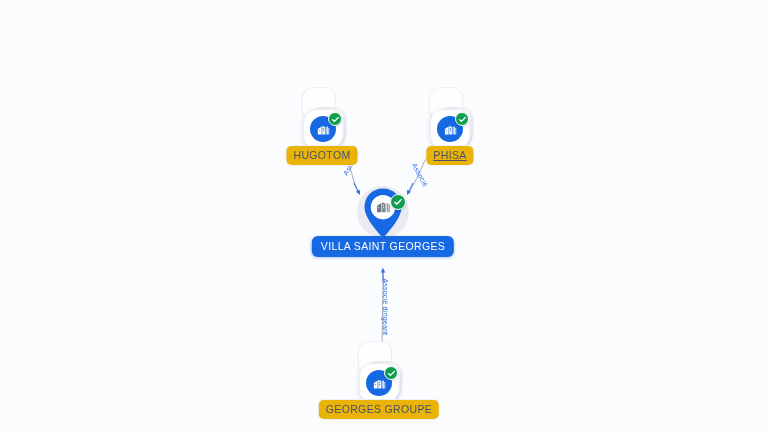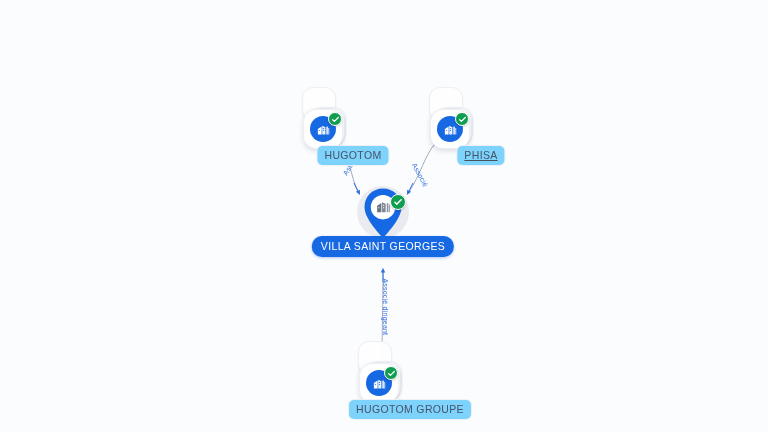--- a/index.html
+++ b/index.html
@@ -92,24 +92,23 @@
   .node-label {
     position: absolute;
     transform: translateX(-50%);
     white-space: nowrap;
     font-size: 10.5px;
     letter-spacing: .35px;
     padding: 3px 7px 4px 7px;
     border-radius: 5px;
   }
   .node-label.plain {
-    background: #7dd3fc;
+    background: #eab308;
     color: #475268;
     box-shadow: 0 0 0 1px rgba(235,238,244,.9);
-    margin-left: 31px;
   }
   .node-label.primary {
     background: #1668e3;
     color: #ffffff;
     font-size: 10.5px;
     padding: 4px 9px 5px 9px;
     border-radius: 6px;
     box-shadow: 0 1px 3px rgba(22,104,227,.35);
   }
 
@@ -223,21 +222,21 @@
         <rect x="11.4" y="9.6" width="1.5" height="1.5" fill="#ffffff"></rect>
         <rect x="11.4" y="13" width="1.5" height="1.5" fill="#ffffff"></rect>
       </svg>
     </div>
     <div class="badge">
       <svg width="10" height="10" viewBox="0 0 24 24">
         <path d="M4.5 12.5l4.6 4.6L19.5 6.7" fill="none" stroke="#ffffff" stroke-width="3.4" stroke-linecap="round" stroke-linejoin="round"></path>
       </svg>
     </div>
   </div>
-  <div class="node-label primary" style="left:383px; top:236px;border-radius:10px;">VILLA SAINT GEORGES</div>
+  <div class="node-label primary" style="left:383px; top:236px;">VILLA SAINT GEORGES</div>
 
   <div class="node sq-node" style="left:379px; top:383px;">
     <div class="stack s3" style="left:-9px; top:-24px; width:34px; height:34px; border-radius:11px;"></div>
     <div class="stack s2" style="left:-13px; top:-22px; width:36px; height:36px; border-radius:12px;"></div>
     <div class="stack s1" style="left:-16px; top:-21px; width:38px; height:38px; border-radius:12px;"></div>
     <div class="stack s0"></div>
     <div class="disc">
       <svg width="15" height="15" viewBox="0 0 24 24">
         <path d="M3 20V11l6-4v13H3z" fill="#ffffff"></path>
         <path d="M10 20V6l5 2.2V20h-5z" fill="#ffffff" opacity=".92"></path>
@@ -247,15 +246,15 @@
         <rect x="11.4" y="9.6" width="1.5" height="1.5" fill="#1668e3"></rect>
         <rect x="11.4" y="13" width="1.5" height="1.5" fill="#1668e3"></rect>
       </svg>
     </div>
     <div class="badge">
       <svg width="9" height="9" viewBox="0 0 24 24">
         <path d="M4.5 12.5l4.6 4.6L19.5 6.7" fill="none" stroke="#ffffff" stroke-width="3.4" stroke-linecap="round" stroke-linejoin="round"></path>
       </svg>
     </div>
   </div>
-  <div class="node-label plain" style="left:379px; top:400px;">HUGOTOM GROUPE</div>
+  <div class="node-label plain" style="left:379px; top:400px;">GEORGES GROUPE</div>
 
 </div>
 
 </body></html>

